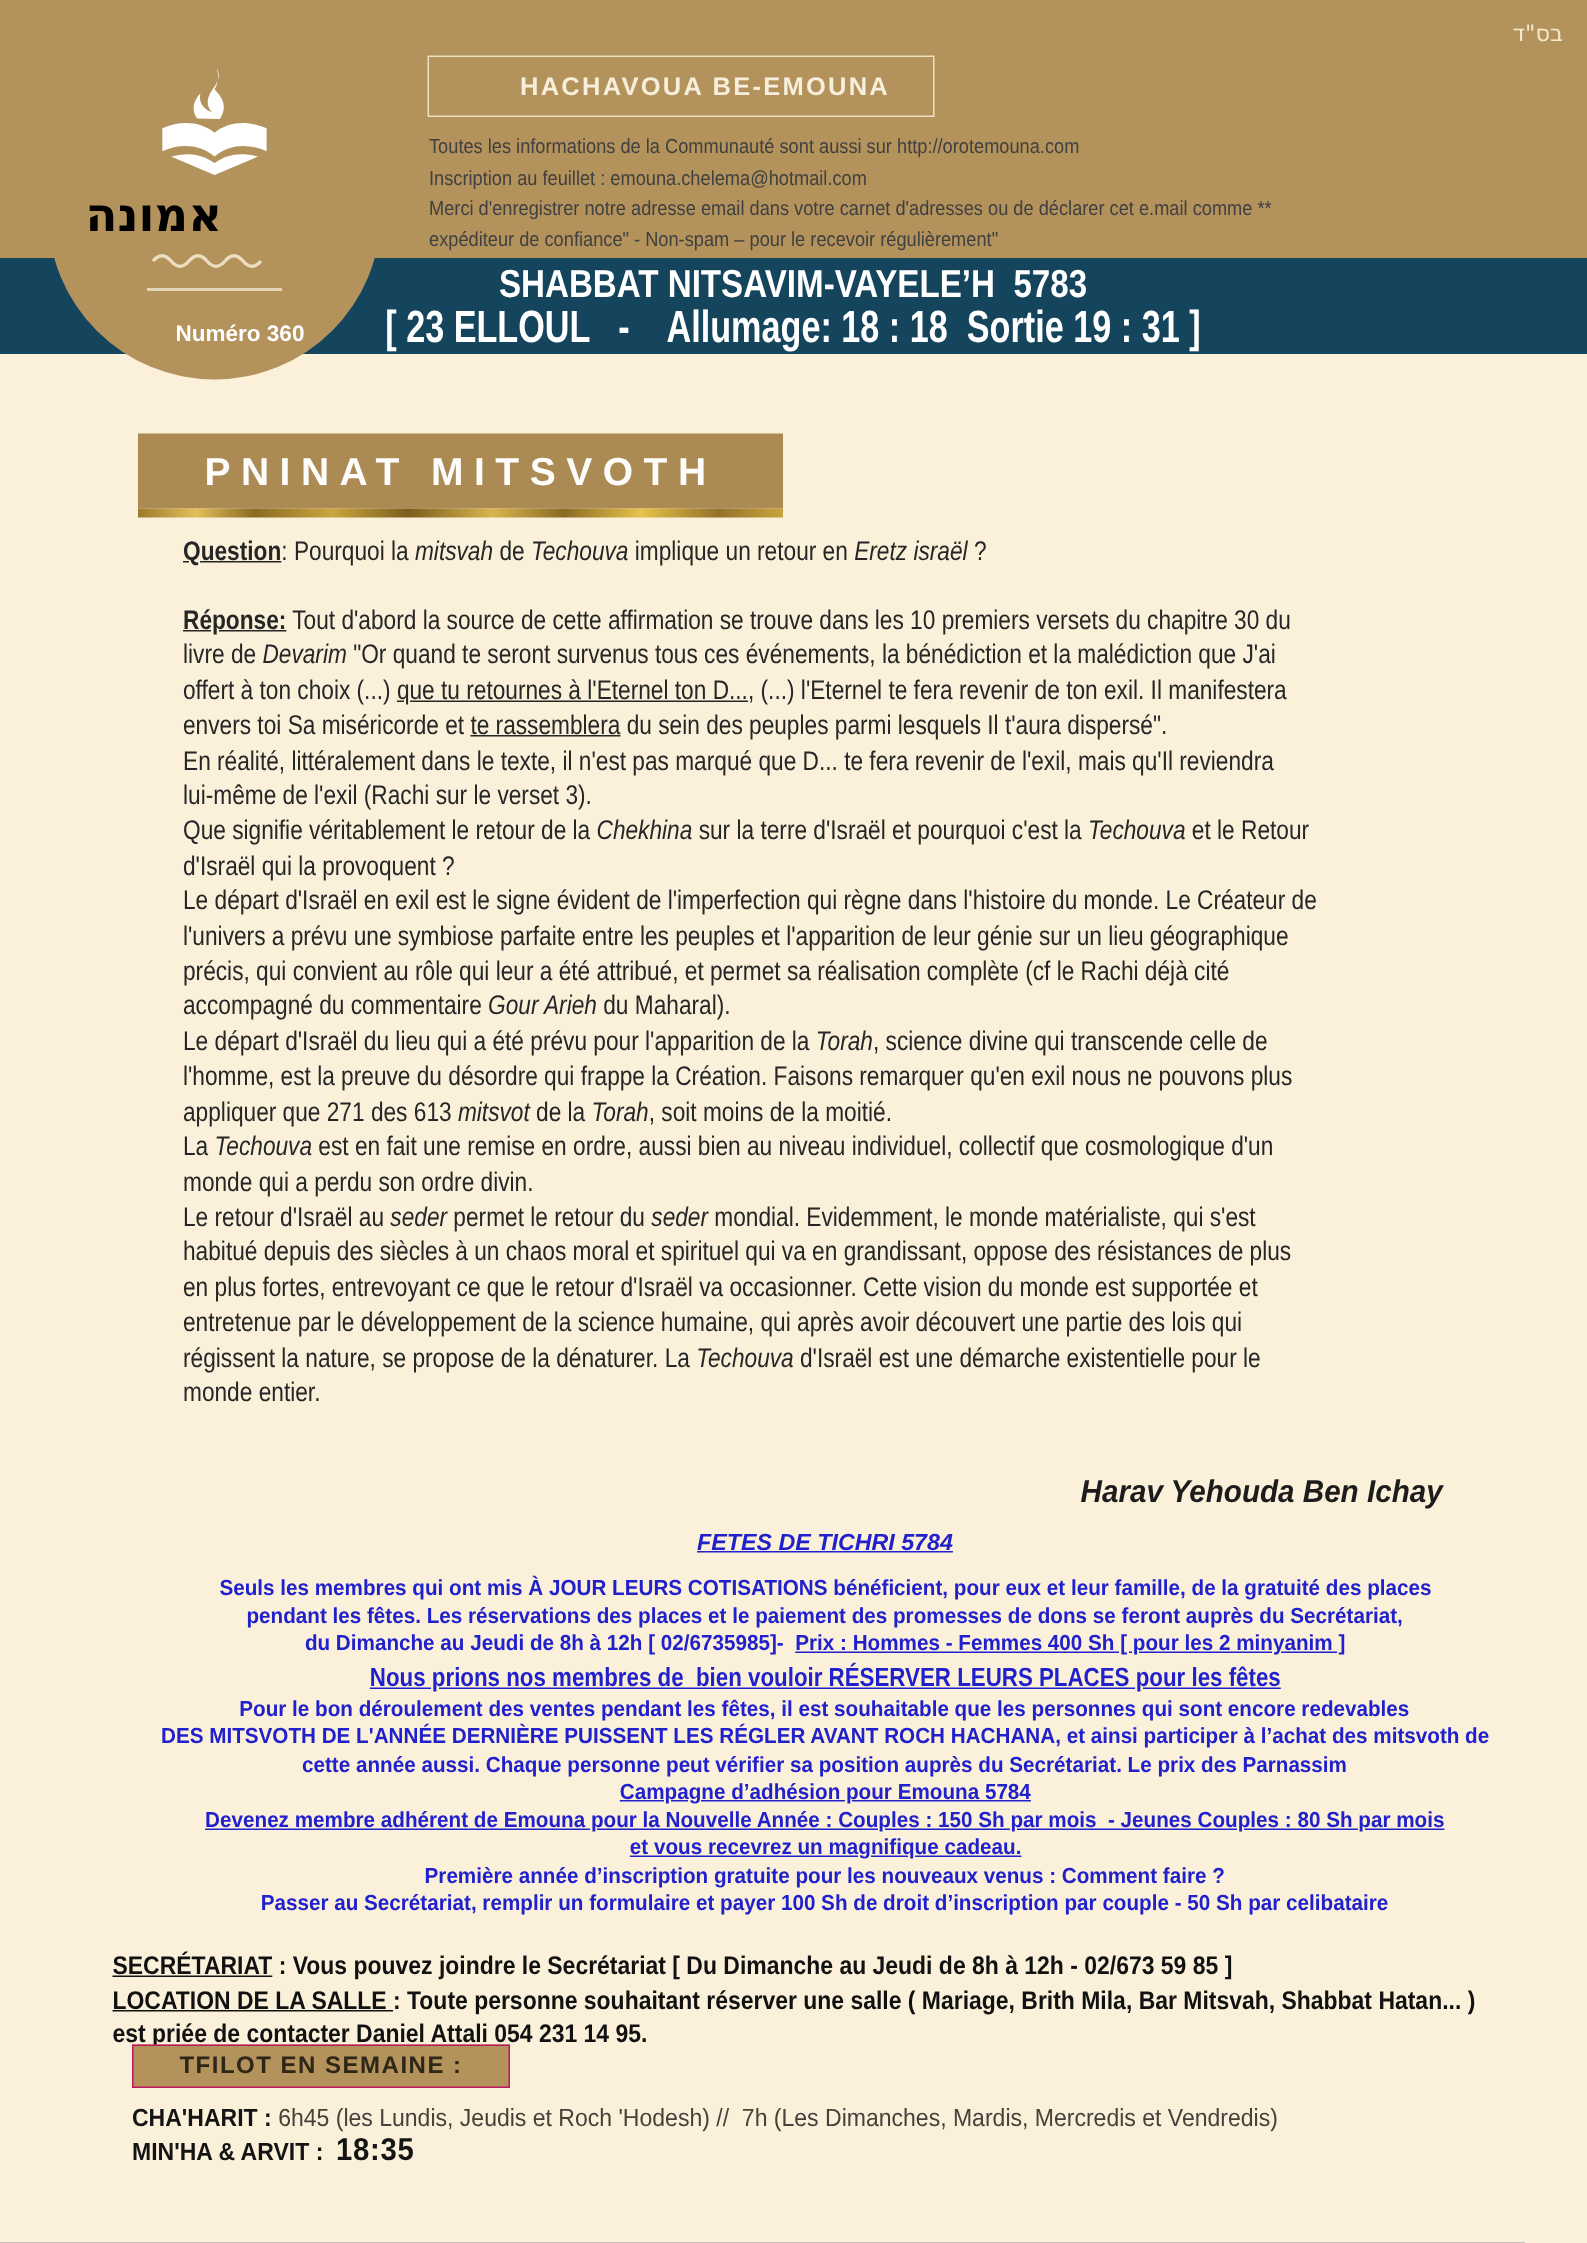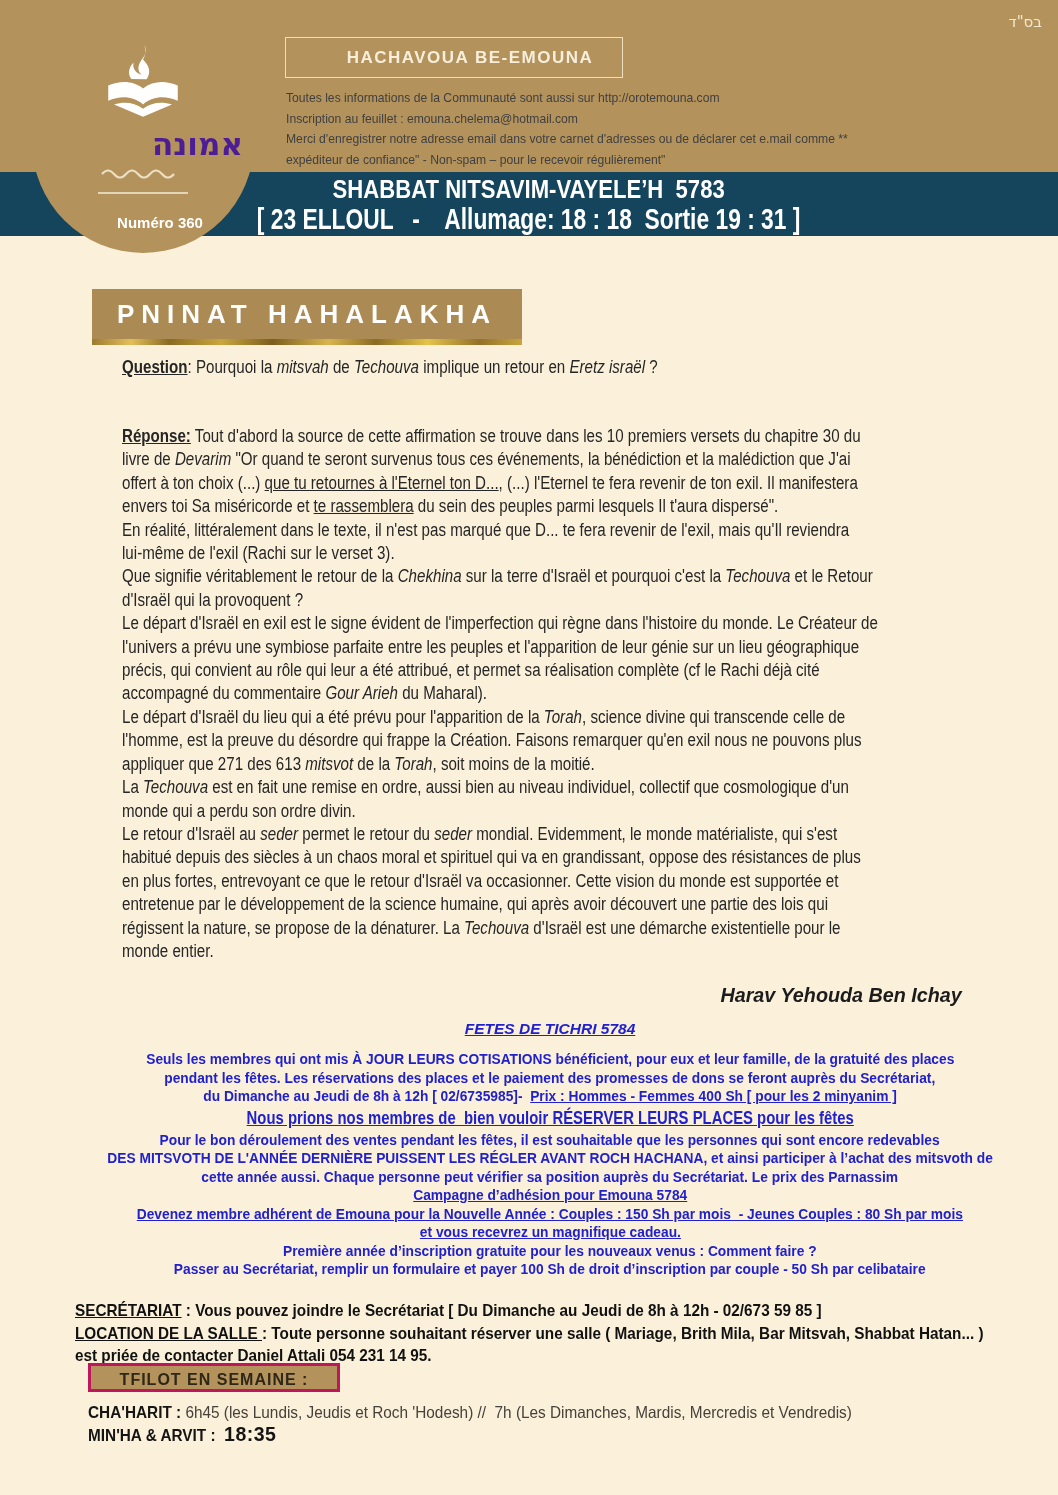--- a/index.html
+++ b/index.html
@@ -31,39 +31,39 @@
         box-sizing:border-box;}
   .b1{font-weight:bold;font-size:26px;line-height:28px}
   .b2{font-weight:bold;font-size:30px;line-height:31px}
   .b1 .cond{--sx:.85;--so:center}
   .b2 .cond{--sx:.76;--so:center}
 
   
   .circle{position:absolute;left:32px;top:31px;width:222px;height:222px;border-radius:50%;
           background:var(--gold,#b3925c);}
   .logo-svg{position:absolute;left:66px;top:14px;width:90px;height:84px;}
-  .heb{position:absolute;left:11px;top:96px;width:200px;text-align:right;font-size:31px;
-       font-weight:bold;color:#4c1d95;font-family:"DejaVu Sans",sans-serif;line-height:34px;}
+  .heb{position:absolute;left:25px;top:96px;width:200px;text-align:left;font-size:31px;
+       font-weight:bold;color:#000000;font-family:"DejaVu Sans",sans-serif;line-height:34px;}
   .squig{position:absolute;left:66px;top:134px;width:90px;height:14px;}
   .divline{position:absolute;left:66px;top:161px;width:90px;height:2px;background:#e3d6b8;}
   .numero{position:absolute;left:28px;top:183px;width:200px;text-align:center;font-size:15px;
           font-weight:bold;color:#fff;}
 
   
   .pnina{position:absolute;left:92px;top:289px;width:430px;height:50px;
          background:var(--bannergold,#ac8a53);text-align:center;}
   .pnina .cond{--so:center;color:#fdfdfb;font-weight:bold;font-size:26px;letter-spacing:7px;
                line-height:50px;}
   .smudge{position:absolute;left:0;right:0;top:50px;height:6px;
      background:linear-gradient(90deg,#9c7a2e 0%,#e3bf5a 9%,#8a6a24 18%,#caa63e 30%,
                 #7c5e1e 42%,#d9b54f 55%,#8a6a24 66%,#e6c34a 78%,#93712a 90%,#c9a53d 100%);}
 
   .question{position:absolute;left:122px;top:357px;font-size:18px;color:#262626;}
   .question .cond{--sx:.84}
-  .abody{position:absolute;left:122px;top:402px;font-size:18px;color:#262626;margin-top:23px;}
+  .abody{position:absolute;left:122px;top:402px;font-size:18px;color:#262626;}
   .abody .ln{line-height:23.4px}
   .abody .cond{--sx:.84}
   .sig{position:absolute;right:96px;top:983px;font-size:21px;font-weight:bold;font-style:italic;
        color:#1c1c1c;}
   .sig .cond{--sx:.94;--so:right}
 
   
   .fetes{position:absolute;left:60px;right:18px;top:1020px;text-align:center;
          color:var(--blue,#2121cc);font-weight:bold;font-size:15.5px;font-style:italic;}
   .fetes .cond{--so:center;text-decoration:underline}
@@ -72,21 +72,21 @@
   .ann .ln{line-height:18.5px}
   .ann .cond{--sx:.95;--so:center}
   .ann .big{font-size:17.5px;line-height:25px}
   .ann .big .cond{--sx:.85}
 
   
   .secr{position:absolute;left:75px;top:1300px;font-size:17px;color:#111;}
   .secr .ln{line-height:22.5px}
   .secr .cond{--sx:.9}
   .tfilot-banner{position:absolute;left:88px;top:1363px;width:252px;height:29px;
-        background:var(--gold,#b3925c);border:3px solid #be185d;box-sizing:border-box;
+        background:var(--gold,#b3925c);border:1px solid #be185d;box-sizing:border-box;
         text-align:center;font-weight:bold;font-size:16px;letter-spacing:1px;color:#2e2718;
         line-height:27px;}
   .tfl{position:absolute;left:88px;top:1401px;font-size:16.5px;color:#141414;font-weight:normal;}
   .tfl .ln{line-height:22px}
   .tfl .cond{--sx:.93}
 </style>
 </head>
 <body>
 
 <div class="page">
@@ -114,21 +114,21 @@
     </svg>
     <div class="heb">אמונה</div>
     <svg class="squig" viewBox="0 0 90 14" fill="none" stroke="#f2e7cd" stroke-width="2.2" opacity=".9">
       <path d="M4 9 q6 -7 12 0 t12 0 t12 0 t12 0 t12 0 t12 0"></path>
     </svg>
     <div class="divline"></div>
     <div class="numero">Numéro 360</div>
   </div>
 
   <div class="pnina">
-    <span class="cond">PNINAT HAHALAKHA</span>
+    <span class="cond">PNINAT MITSVOTH</span>
     <div class="smudge"></div>
   </div>
 
   <div class="question lines">
       <div class="ln"><span class="cond"><span class="sb su">Question</span><span>: Pourquoi la </span><span class="si">mitsvah</span><span> de </span><span class="si">Techouva</span><span> implique un retour en </span><span class="si">Eretz israël</span><span> ?</span></span></div>
     </div>
   <div class="abody lines">
       <div class="ln"><span class="cond"><span class="sb su">Réponse:</span><span> Tout d'abord la source de cette affirmation se trouve dans les 10 premiers versets du chapitre 30 du</span></span></div>
       <div class="ln"><span class="cond"><span>livre de </span><span class="si">Devarim</span><span> "Or quand te seront survenus tous ces événements, la bénédiction et la malédiction que J'ai</span></span></div>
       <div class="ln"><span class="cond"><span>offert à ton choix (...) </span><span class="su">que tu retournes à l'Eternel ton D...</span><span>, (...) l'Eternel te fera revenir de ton exil. Il manifestera</span></span></div>

